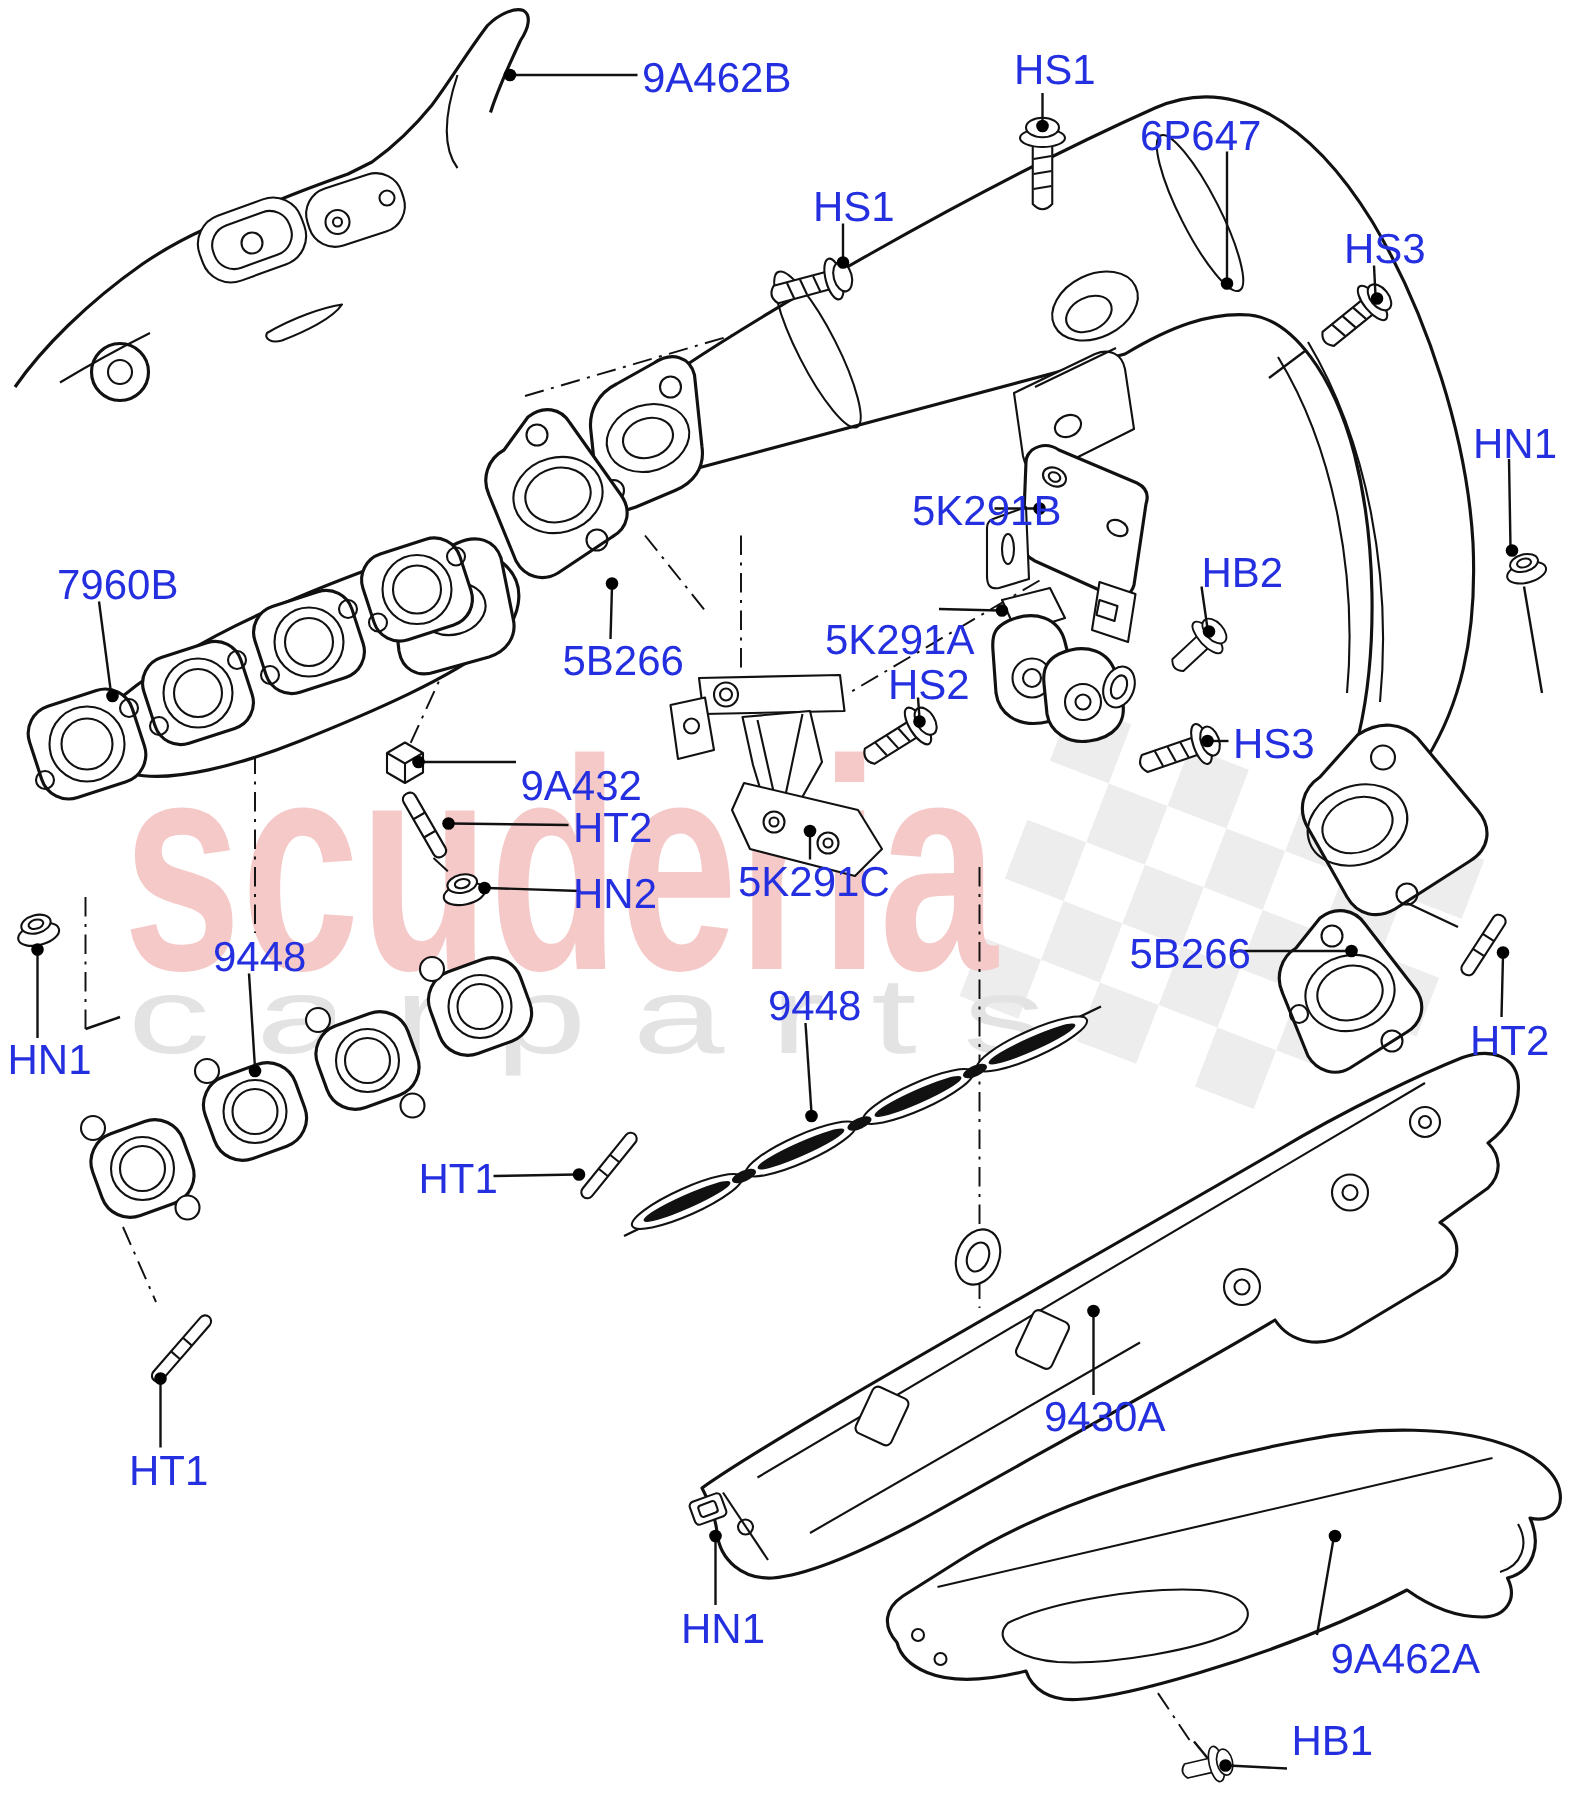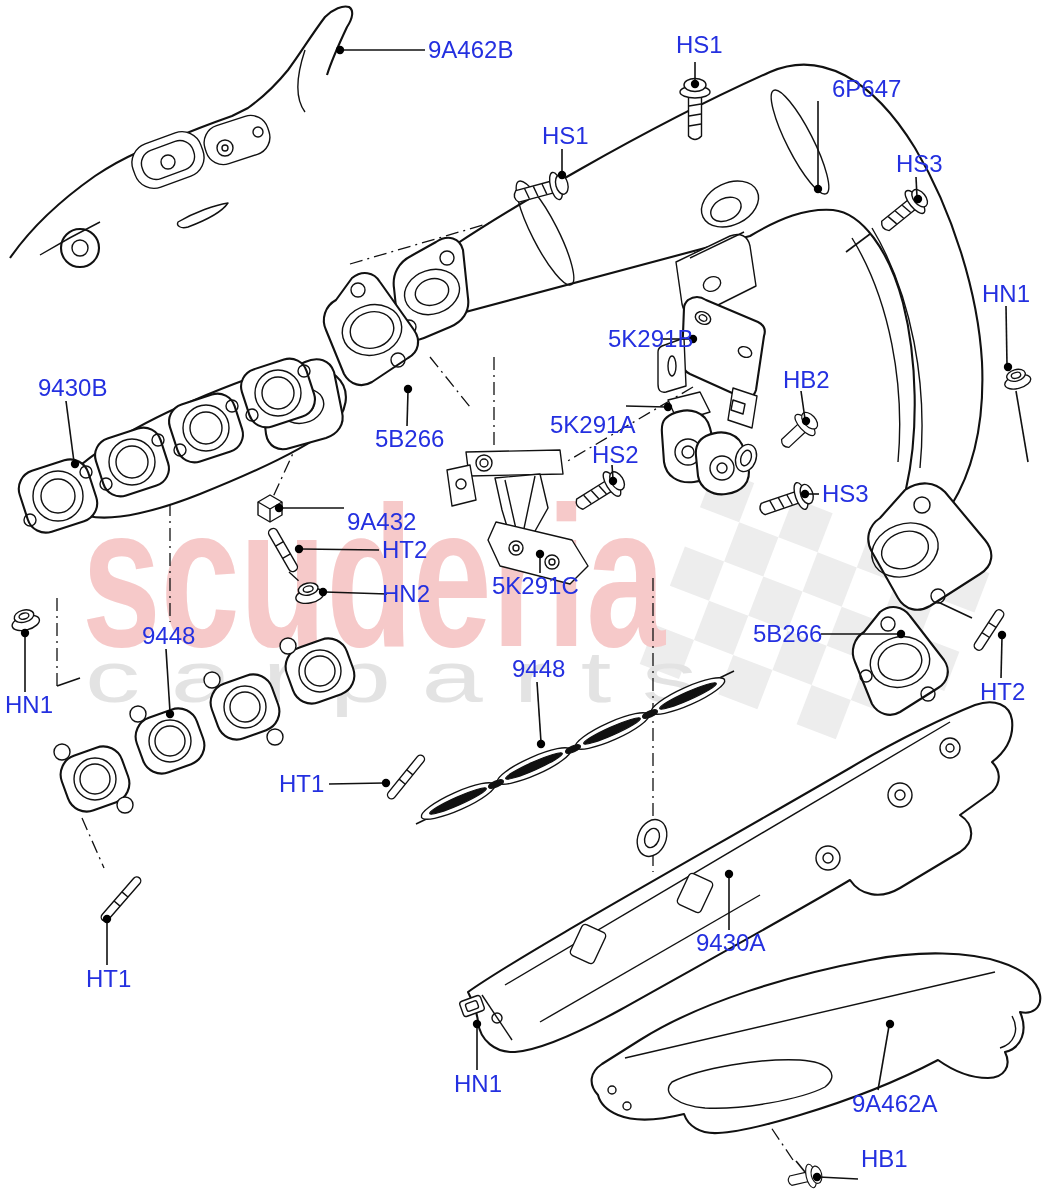--- a/index.html
+++ b/index.html
@@ -1,19 +1,19 @@
 <!DOCTYPE html>
 <html><head>
 <meta charset="utf-8">
 <style>
   html,body{margin:0;padding:0;background:#fff;}
   #stage{position:relative;width:1047px;height:1200px;background:#fff;overflow:hidden;
          font-family:"Liberation Sans",sans-serif;}
   #stage svg.art{position:absolute;left:0;top:0;}
-  .co{position:absolute;font-size:24px;line-height:1;color:#2430e0;white-space:nowrap;
+  .co{position:absolute;font-size:28px;line-height:1;color:#2430e0;white-space:nowrap;
       font-family:"Liberation Sans",sans-serif;cursor:pointer;}
   .ln{stroke:#111;stroke-width:1.6;fill:none;}
   .dd{stroke:#111;stroke-width:1.3;fill:none;stroke-dasharray:13 5 2 5;}
   .p2{stroke:#111;stroke-width:2.1;fill:#fff;stroke-linejoin:round;}
   .p1{stroke:#111;stroke-width:1.4;fill:none;stroke-linejoin:round;}
   .pw{stroke:#111;stroke-width:1.4;fill:#fff;stroke-linejoin:round;}
   .pb{stroke:#111;stroke-width:1.2;fill:#111;}
 </style>
 </head>
 <body>
@@ -490,41 +490,41 @@
     <line class="ln" x1="878" y1="1090" x2="889" y2="1026"></line>
         <circle cx="890" cy="1024" r="4.2"></circle>
     <line class="ln" x1="858" y1="1179" x2="819" y2="1177"></line>
         <circle cx="817" cy="1177" r="4.2"></circle>
   </g>
 </svg>
 
 <div style="position:absolute;left:0;top:0;width:100%;height:100%;">
   <span class="co" style="left:428px;top:38px">9A462B</span>
   <span class="co" style="left:676px;top:33px">HS1</span>
-  <span class="co" style="left:832px;top:77px">6P647</span>
+  <span class="co" style="left:760px;top:77px">6P647</span>
   <span class="co" style="left:542px;top:124px">HS1</span>
   <span class="co" style="left:896px;top:152px">HS3</span>
   <span class="co" style="left:982px;top:282px">HN1</span>
-  <span class="co" style="left:38px;top:376px">9430B</span>
+  <span class="co" style="left:38px;top:376px">7960B</span>
   <span class="co" style="left:375px;top:427px">5B266</span>
   <span class="co" style="left:608px;top:327px">5K291B</span>
   <span class="co" style="left:550px;top:413px">5K291A</span>
-  <span class="co" style="left:783px;top:368px">HB2</span>
+  <span class="co" style="left:801px;top:368px">HB2</span>
   <span class="co" style="left:592px;top:443px">HS2</span>
   <span class="co" style="left:822px;top:482px">HS3</span>
   <span class="co" style="left:347px;top:510px">9A432</span>
   <span class="co" style="left:382px;top:538px">HT2</span>
   <span class="co" style="left:382px;top:582px">HN2</span>
   <span class="co" style="left:492px;top:574px">5K291C</span>
   <span class="co" style="left:753px;top:622px">5B266</span>
   <span class="co" style="left:980px;top:680px">HT2</span>
   <span class="co" style="left:5px;top:693px">HN1</span>
   <span class="co" style="left:142px;top:624px">9448</span>
   <span class="co" style="left:512px;top:657px">9448</span>
   <span class="co" style="left:279px;top:772px">HT1</span>
   <span class="co" style="left:86px;top:967px">HT1</span>
   <span class="co" style="left:696px;top:931px">9430A</span>
   <span class="co" style="left:454px;top:1072px">HN1</span>
-  <span class="co" style="left:852px;top:1092px">9A462A</span>
+  <span class="co" style="left:887px;top:1092px">9A462A</span>
   <span class="co" style="left:861px;top:1147px">HB1</span>
 </div>
 
 </div>
 
 </body></html>

